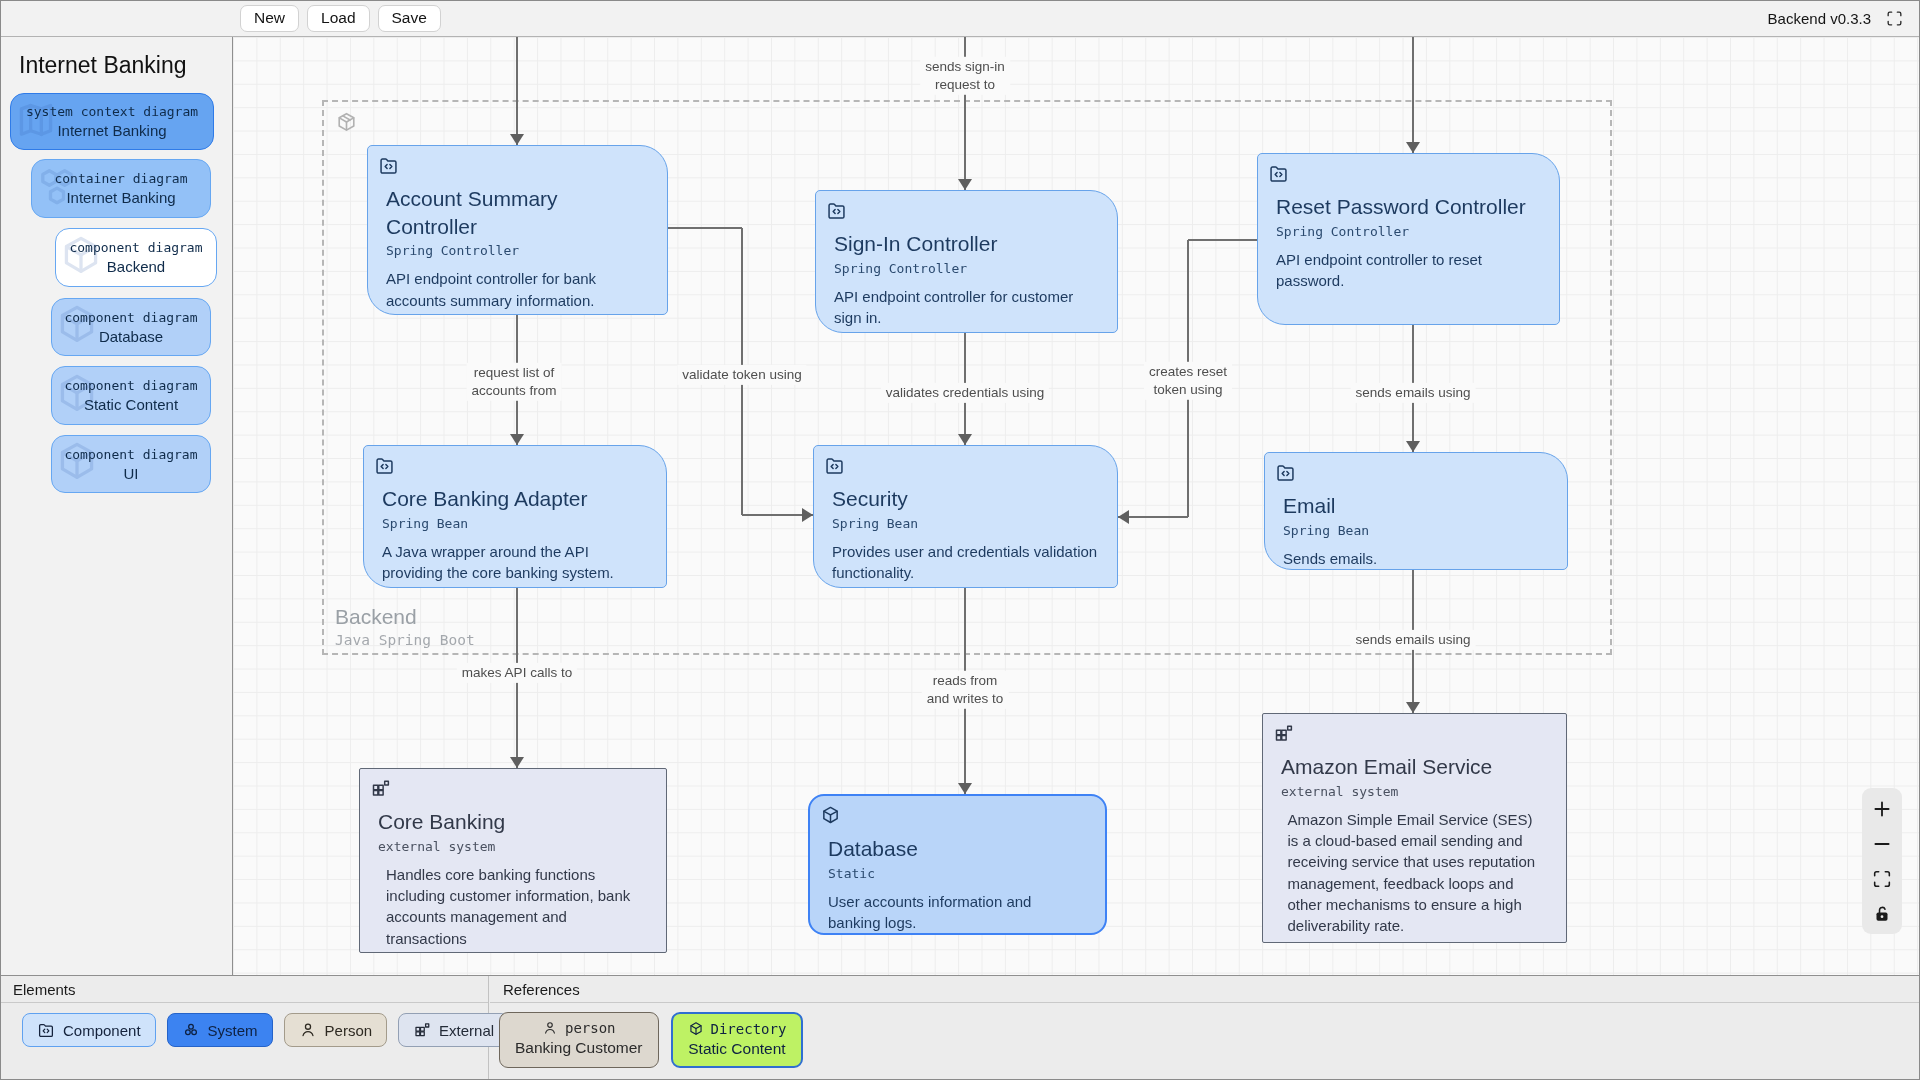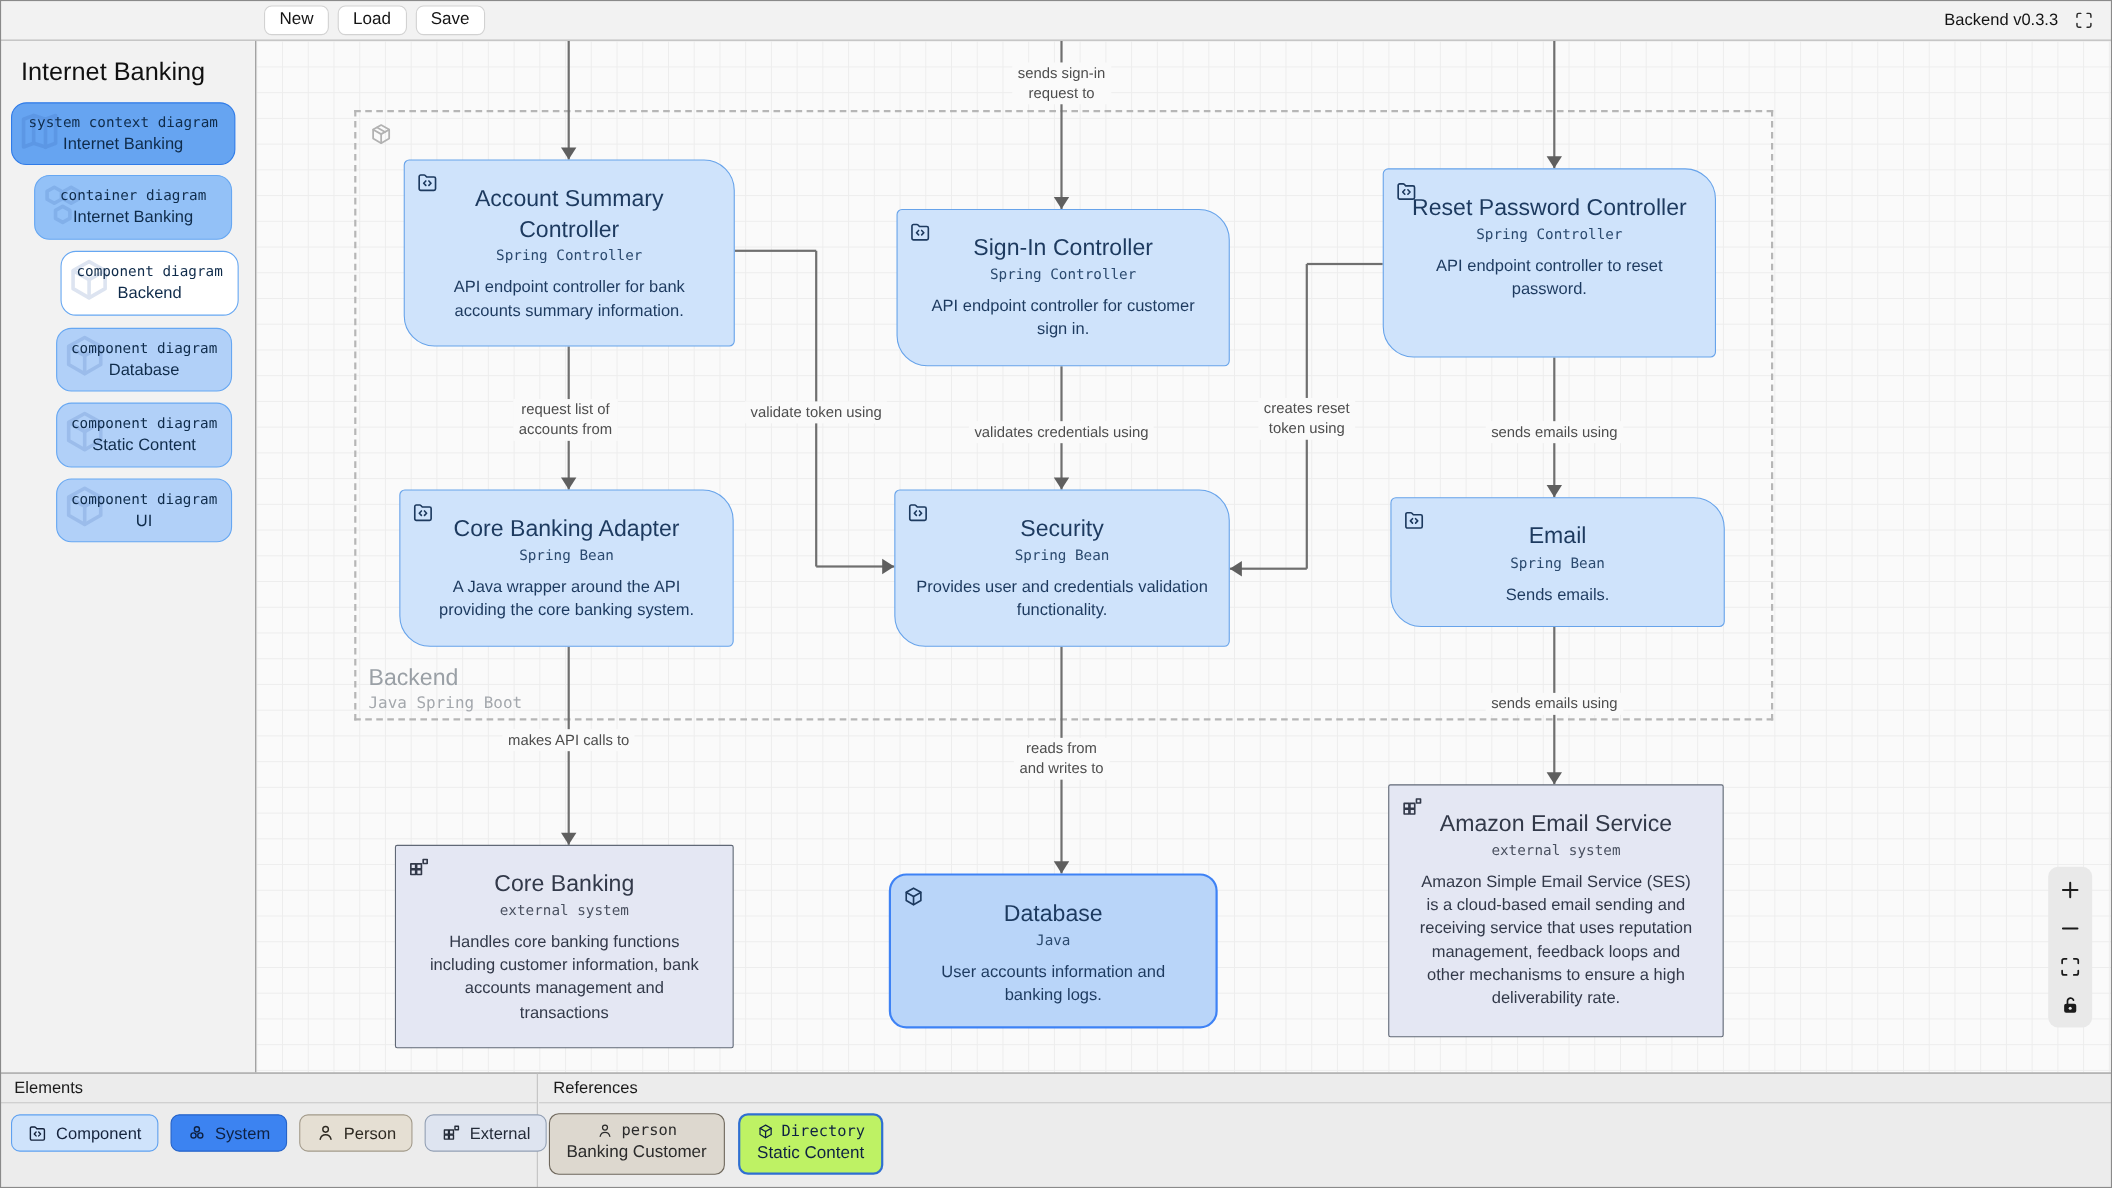--- a/index.html
+++ b/index.html
@@ -35,21 +35,21 @@
   #canvas { position:absolute; left:233px; top:37px; width:1687px; height:938px; background-color:#fafafa;
             background-image:linear-gradient(to right,#ededed 1px,transparent 1px),
                              linear-gradient(to bottom,#ededed 1px,transparent 1px);
             background-size:23.4px 23.4px; overflow:hidden; }
   #boundary { position:absolute; border:2px dashed #b6b6b6; z-index:1; }
   #boundary .b-icon { position:absolute; left:11px; top:9px; color:#b2b2b2; }
   #boundary .b-label { position:absolute; left:11px; bottom:5px; }
   #boundary .b-title { font-size:21px; color:#9aa0a6; }
   #boundary .b-sub { font-family:"DejaVu Sans Mono", monospace; font-size:14.5px; color:#a4a8ad; margin-top:3px; }
 
-  .node { position:absolute; text-align:center; padding:21px 18px 8px; z-index:3; cursor:default; }
+  .node { position:absolute; padding:39px 18px 8px; z-index:3; cursor:default; }
   .node .icon { position:absolute; top:9px; left:10px; }
   .node h3 { font-size:21px; font-weight:400; line-height:1.32; margin-bottom:3px; }
   .node .sub { font-family:"DejaVu Sans Mono", monospace; font-size:13px; margin-bottom:10px; }
   .node .desc { font-size:15px; line-height:1.42; }
   .node-component { background:#cfe3fb; border:1.6px solid #67a3ea; border-radius:5px 28px 5px 28px; color:#1d3a5f; }
   .node-component .sub { color:#2b4a6f; }
   .node-container { background:#b9d5f9; border:2px solid #3e82f5; border-radius:16px; color:#1d3a5f; }
   .node-container .sub { color:#2b4a6f; }
   .node-external  { background:#e4e7f3; border:1.8px solid #606876; border-radius:2px; color:#323949; }
   .node-external .sub { color:#4a5160; }
@@ -64,21 +64,21 @@
                 border-radius:9px; display:flex; flex-direction:column; align-items:center; gap:13px; z-index:5; }
   .zbtn { color:#1b1b1b; display:flex; cursor:default; }
 
   
   #bottombar { position:absolute; left:0; top:975px; width:1920px; height:105px; background:#ececec;
                border-top:1px solid #8f8f8f; z-index:10; }
   .panel-header { height:27px; border-bottom:1px solid #c9c9c9; display:flex; align-items:center;
                   padding-left:13px; font-size:15px; color:#1a1a1a; }
   #elements-panel { position:absolute; left:0; top:0; width:489px; height:105px; border-right:1px solid #c2c2c2; }
   #references-panel { position:absolute; left:490px; top:0; width:1430px; height:105px; }
-  #elements-buttons { display:flex; gap:11px; padding:10px 0 0 10px; }
+  #elements-buttons { display:flex; gap:11px; padding:10px 0 0 22px; }
   .ebtn { height:34px; border-radius:8px; display:flex; align-items:center; gap:8px; padding:0 14px;
           font-size:15px; color:#15233c; cursor:default; }
   .ebtn-component { background:#cfe3fb; border:1.5px solid #5fa1f0; }
   .ebtn-system   { background:#3c83f1; border:1.5px solid #2563c9; color:#0e2142; }
   .ebtn-person   { background:#e5dfd3; border:1.5px solid #a39b8b; color:#2e2a22; }
   .ebtn-external { background:#dee4f0; border:1.5px solid #93a0b4; color:#242b38; }
   #references-buttons { display:flex; gap:12px; padding:9px 0 0 9px; }
   .rbtn { border-radius:9px; padding:7px 15px 8px; text-align:center; cursor:default; }
   .rbtn .l1 { display:flex; align-items:center; justify-content:center; gap:7px;
               font-family:"DejaVu Sans Mono", monospace; font-size:14px; }
@@ -297,21 +297,21 @@
         <div class="sub">external system</div>
         <div class="desc">Handles core banking functions including customer information, bank accounts management and transactions</div>
       </div>
       <div class="node node-container" style="left: 575px; top: 757px; width: 299px; height: 141px;">
         <span class="icon"><svg width="21" height="21" viewBox="0 0 24 24" fill="none" stroke="currentColor" stroke-width="1.7" stroke-linecap="round" stroke-linejoin="round">
             <path d="M12 2.8 19.6 7v8.6L12 20 4.4 15.6V7z"></path>
             <path d="M4.6 7.2 12 11.4l7.4-4.2"></path>
             <path d="M12 11.4v8.4"></path>
           </svg></span>
         <h3>Database</h3>
-        <div class="sub">Java</div>
+        <div class="sub">Static</div>
         <div class="desc">User accounts information and banking logs.</div>
       </div>
       <div class="node node-external" style="left: 1029px; top: 676px; width: 305px; height: 230px;">
         <span class="icon"><svg width="21" height="21" viewBox="0 0 24 24" fill="none" stroke="currentColor" stroke-width="1.7" stroke-linecap="round" stroke-linejoin="round">
             <rect x="4" y="8.4" width="5" height="5"></rect>
             <rect x="10" y="8.4" width="5" height="5"></rect>
             <rect x="4" y="14.4" width="5" height="5"></rect>
             <rect x="10" y="14.4" width="5" height="5"></rect>
             <rect x="16.8" y="3.8" width="4.2" height="4.2"></rect>
           </svg></span>

